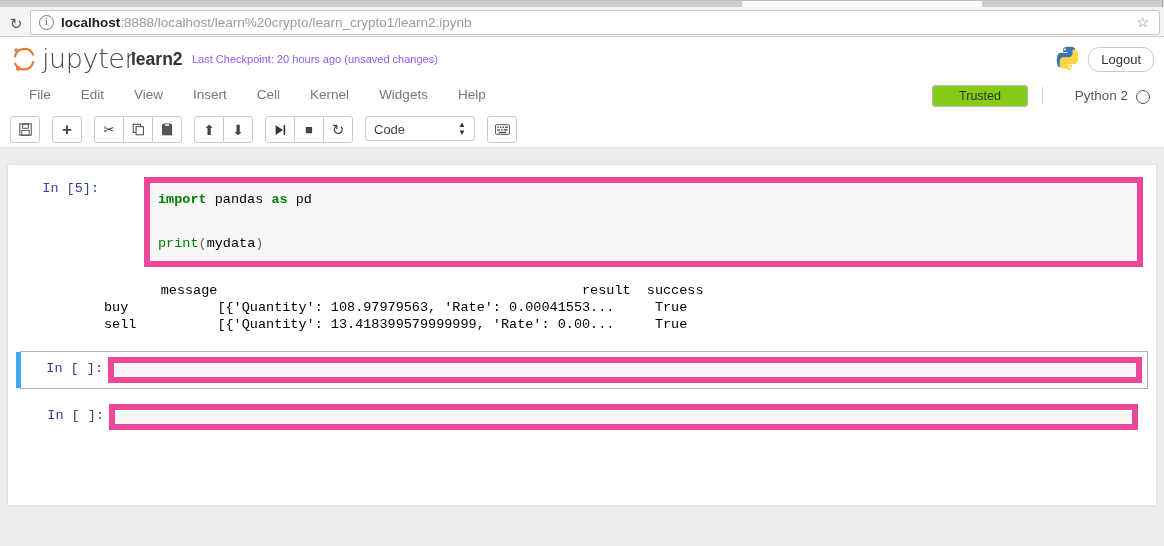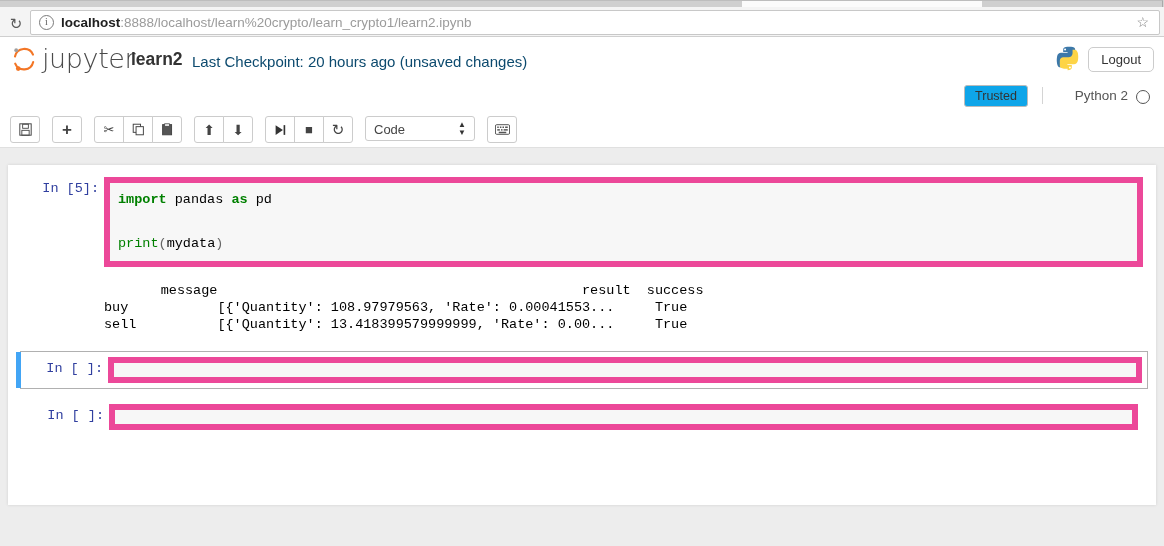--- a/index.html
+++ b/index.html
@@ -64,42 +64,42 @@
     margin-left: 4px; font-size: 27px; color: #4a4a4a; letter-spacing: -0.4px;
     font-family: "DejaVu Sans", sans-serif; font-weight: 300;
   }
   .nb-name {
     position: absolute; left: 131px; top: 12px;
     font-size: 17.5px; color: #333; font-weight: bold;
     font-family: "Liberation Sans", sans-serif;
   }
   .checkpoint {
     position: absolute; left: 192px; top: 16px;
-    font-size: 15px; color: #0c4a6e;
+    font-size: 11px; color: #8b5cf6;
   }
   .py-logo { position: absolute; right: 83px; top: 8px; width: 27px; height: 27px; }
   .logout-btn {
     position: absolute; right: 10px; top: 10px;
     padding: 4px 12px; font-size: 13px; color: #333;
-    background: #fff; border: 1px solid #ccc; border-radius: 5px;
+    background: #fff; border: 1px solid #ccc; border-radius: 11px;
   }
 
   
   .menubar {
     position: absolute; top: 81px; left: 0; width: 1164px; height: 30px;
     background: #fff; border-bottom: 1px solid #e0e0e0;
   }
   .menu-items { position: absolute; left: 14px; top: 0; display: flex; }
   .menu-item {
     padding: 6px 15px; font-size: 13.5px; color: #777;
   }
   .trusted-btn {
     position: absolute; right: 136px; top: 4px;
-    padding: 3px 10px; font-size: 12.5px; color: #333;
-    background: #0ea5e9; border: 1px solid #bbb; border-radius: 3px;
+    padding: 3px 26px; font-size: 12.5px; color: #333;
+    background: #84cc16; border: 1px solid #bbb; border-radius: 3px;
   }
   .menu-sep {
     position: absolute; right: 121px; top: 6px; width: 1px; height: 17px;
     background: #d4d4d4;
   }
   .kernel-name {
     position: absolute; right: 36px; top: 7px; font-size: 13.5px; color: #555;
   }
   .kernel-indicator {
     position: absolute; right: 14px; top: 9px;
@@ -216,20 +216,30 @@
     <div class="py-logo">
       <svg width="27" height="27" viewBox="0 0 64 64">
         <path d="M31.8 4c-6 0-10 2.3-10 6.6v6.1h10.4v1.6H16.6c-4.6 0-8.3 3-9.3 8.7-1 6.4-1 10.5 0 17.2 1 5.3 3.4 8.7 8 8.7h4.7v-8.2c0-5.3 4.5-9.8 9.6-9.8h12.6c4.4 0 8-3.6 8-8V10.6C50.2 6.4 46.4 4 40.4 4h-8.6zm-5.5 4.4a2.4 2.4 0 1 1 0 4.8 2.4 2.4 0 0 1 0-4.8z" fill="#3c78a9"></path>
         <path d="M32.2 60c6 0 10-2.3 10-6.6v-6.1H31.8v-1.6h15.6c4.6 0 8.3-3 9.3-8.7 1-6.4 1-10.5 0-17.2-1-5.3-3.4-8.7-8-8.7h-4.7v8.2c0 5.3-4.5 9.8-9.6 9.8H21.8c-4.4 0-8 3.6-8 8v12.3c0 4.2 3.8 6.6 9.8 6.6h8.6zm5.5-4.4a2.4 2.4 0 1 1 0-4.8 2.4 2.4 0 0 1 0 4.8z" fill="#fdd446"></path>
       </svg>
     </div>
     <div class="logout-btn">Logout</div>
   </div>
 
   <div class="menubar">
+    <div class="menu-items">
+      <div class="menu-item">File</div>
+      <div class="menu-item">Edit</div>
+      <div class="menu-item">View</div>
+      <div class="menu-item">Insert</div>
+      <div class="menu-item">Cell</div>
+      <div class="menu-item">Kernel</div>
+      <div class="menu-item">Widgets</div>
+      <div class="menu-item">Help</div>
+    </div>
     <div class="trusted-btn">Trusted</div>
     <div class="menu-sep"></div>
     <div class="kernel-name">Python 2</div>
     <div class="kernel-indicator"></div>
   </div>
 
   <div class="toolbar">
     <div class="tb-groups">
 
       <div class="tb-group single">
@@ -311,21 +321,21 @@
             <rect x="5" y="10" width="10" height="2" fill="#555"></rect>
           </svg>
         </div>
       </div>
 
     </div>
   </div>
 
   <div class="nb-panel">
 
-    <div class="cell" style="padding-top:12px;">
+    <div class="cell" style="padding-top:12px;gap:40px;">
       <div class="prompt">In [5]:</div>
       <div class="input-area">
         <div class="code"><span class="kw">import</span> pandas <span class="kw">as</span> pd</div>
         <div class="code">&nbsp;</div>
         <div class="code"><span class="bi">print</span><span class="op">(</span>mydata<span class="op">)</span></div>
       </div>
     </div>
 
     <div class="output" style="margin-top:8px;">
       <div class="prompt"> </div>

